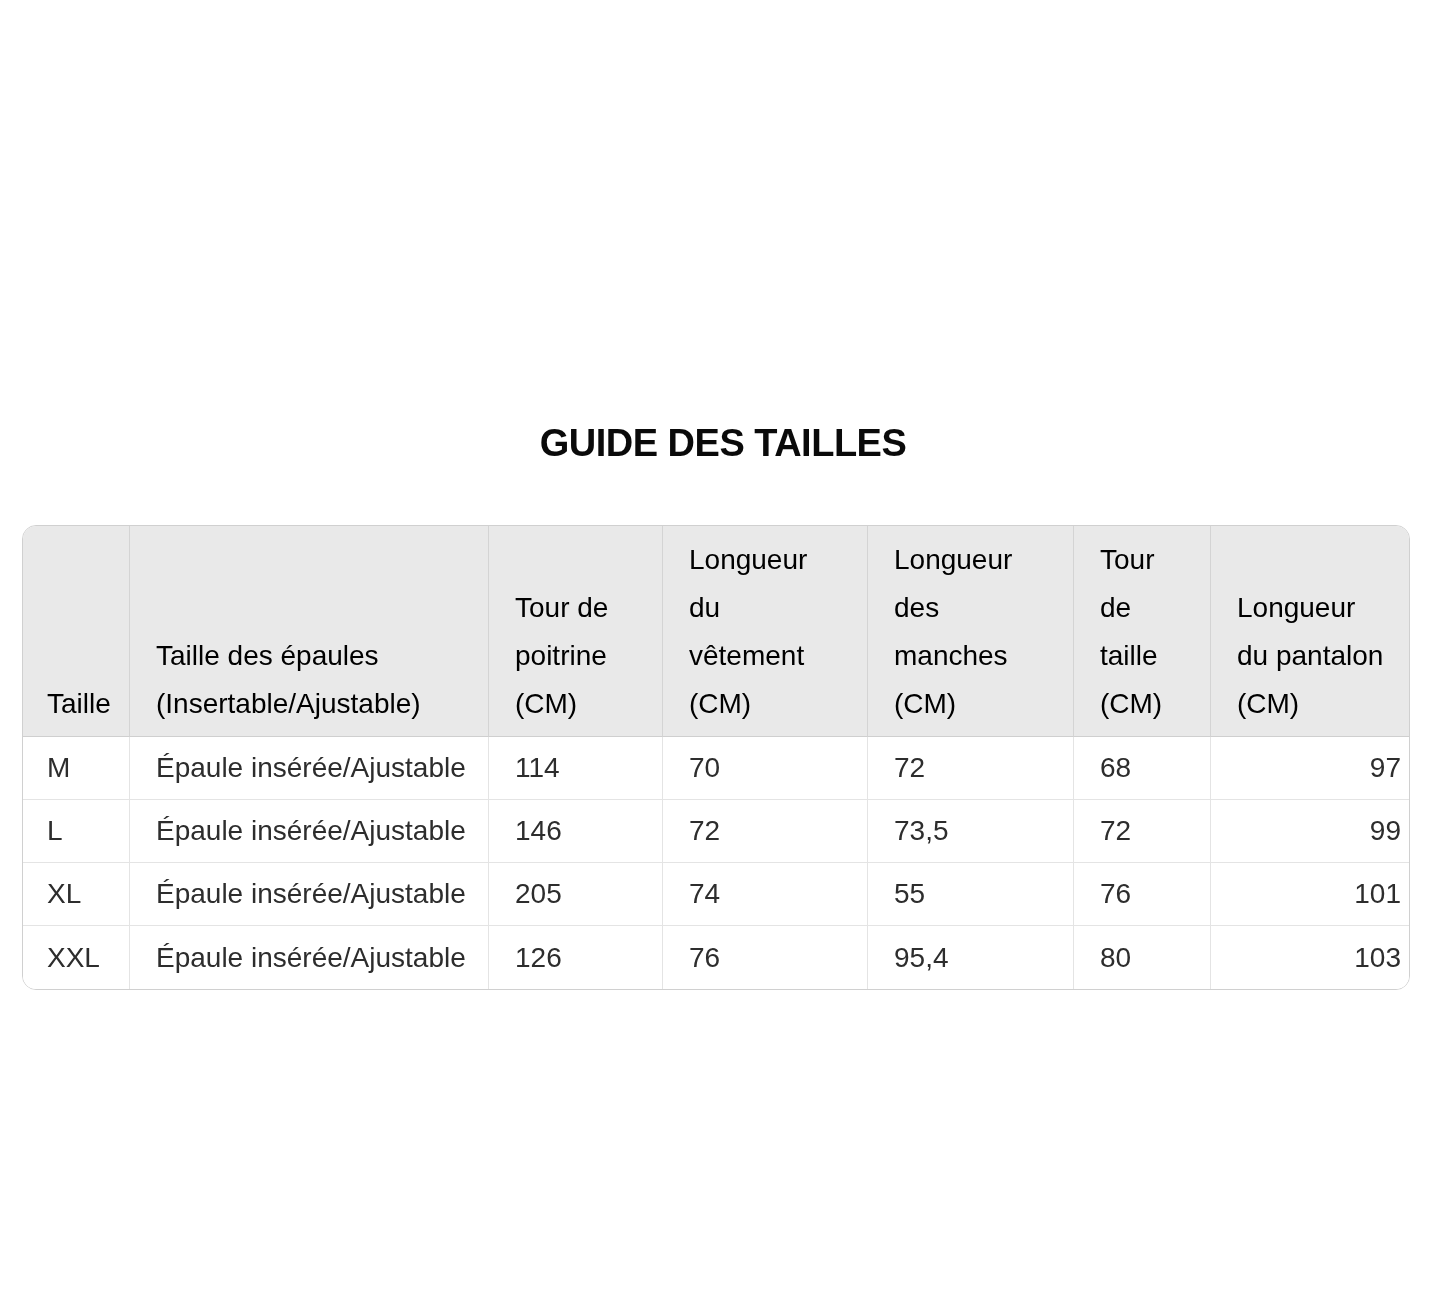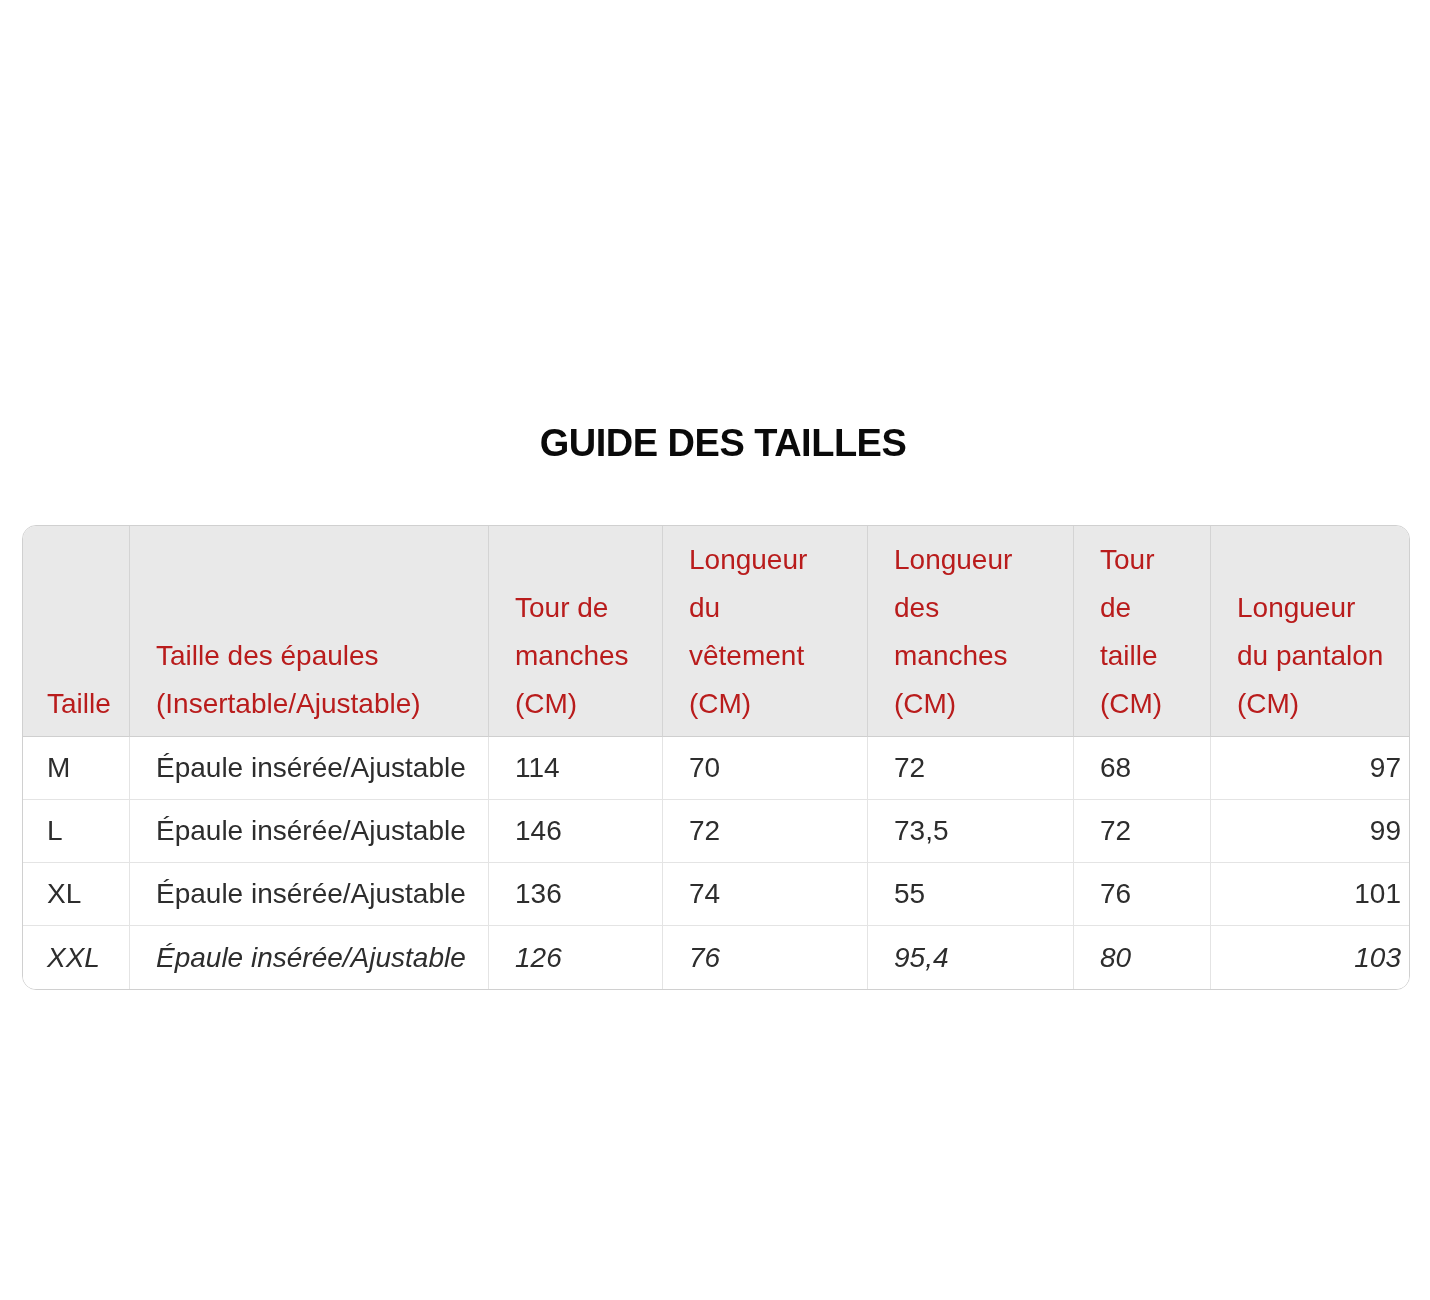--- a/index.html
+++ b/index.html
@@ -44,21 +44,21 @@
     border-spacing: 0;
     table-layout: fixed;
   }
   table.size-table th {
     background: #e9e9e9;
     vertical-align: bottom;
     text-align: left;
     font-weight: 400;
     font-size: 28px;
     line-height: 48px;
-    color: #b91c1c;
+    color: #000000;
     padding: 10px 8px 8px 26px;
     white-space: pre-line;
     border-bottom: 1px solid #cfcfcf;
     border-right: 1px solid #d4d4d4;
     box-sizing: border-box;
   }
   table.size-table th:last-child { border-right: none; }
   table.size-table th:first-child { padding-left: 24px; }
   table.size-table td {
     font-size: 28px;
@@ -68,21 +68,21 @@
     text-align: left;
     padding: 0 8px 0 26px;
     white-space: nowrap;
     border-bottom: 1px solid #e4e4e4;
     border-right: 1px solid #e4e4e4;
     box-sizing: border-box;
     background: #ffffff;
   }
   table.size-table td:last-child { border-right: none; text-align: right; }
   table.size-table td:first-child { padding-left: 24px; }
-  table.size-table tr:last-child td { border-bottom: none; font-style: italic; }
+  table.size-table tr:last-child td { border-bottom: none; }
 </style>
 </head>
 <body>
 
 <div>
 
   <h1 class="page-title">GUIDE DES TAILLES</h1>
 
   <div class="table-wrap">
     <table class="size-table">
@@ -94,21 +94,21 @@
         <col style="width:206px">
         <col style="width:137px">
         <col>
       </colgroup>
       <thead>
         <tr>
           <th>Taille</th>
           <th>Taille des épaules
 (Insertable/Ajustable)</th>
           <th>Tour de
-manches
+poitrine
 (CM)</th>
           <th>Longueur
 du
 vêtement
 (CM)</th>
           <th>Longueur
 des
 manches
 (CM)</th>
           <th>Tour
@@ -135,21 +135,21 @@
           <td>Épaule insérée/Ajustable</td>
           <td>146</td>
           <td>72</td>
           <td>73,5</td>
           <td>72</td>
           <td>99</td>
         </tr>
         <tr>
           <td>XL</td>
           <td>Épaule insérée/Ajustable</td>
-          <td>136</td>
+          <td>205</td>
           <td>74</td>
           <td>55</td>
           <td>76</td>
           <td>101</td>
         </tr>
         <tr>
           <td>XXL</td>
           <td>Épaule insérée/Ajustable</td>
           <td>126</td>
           <td>76</td>

